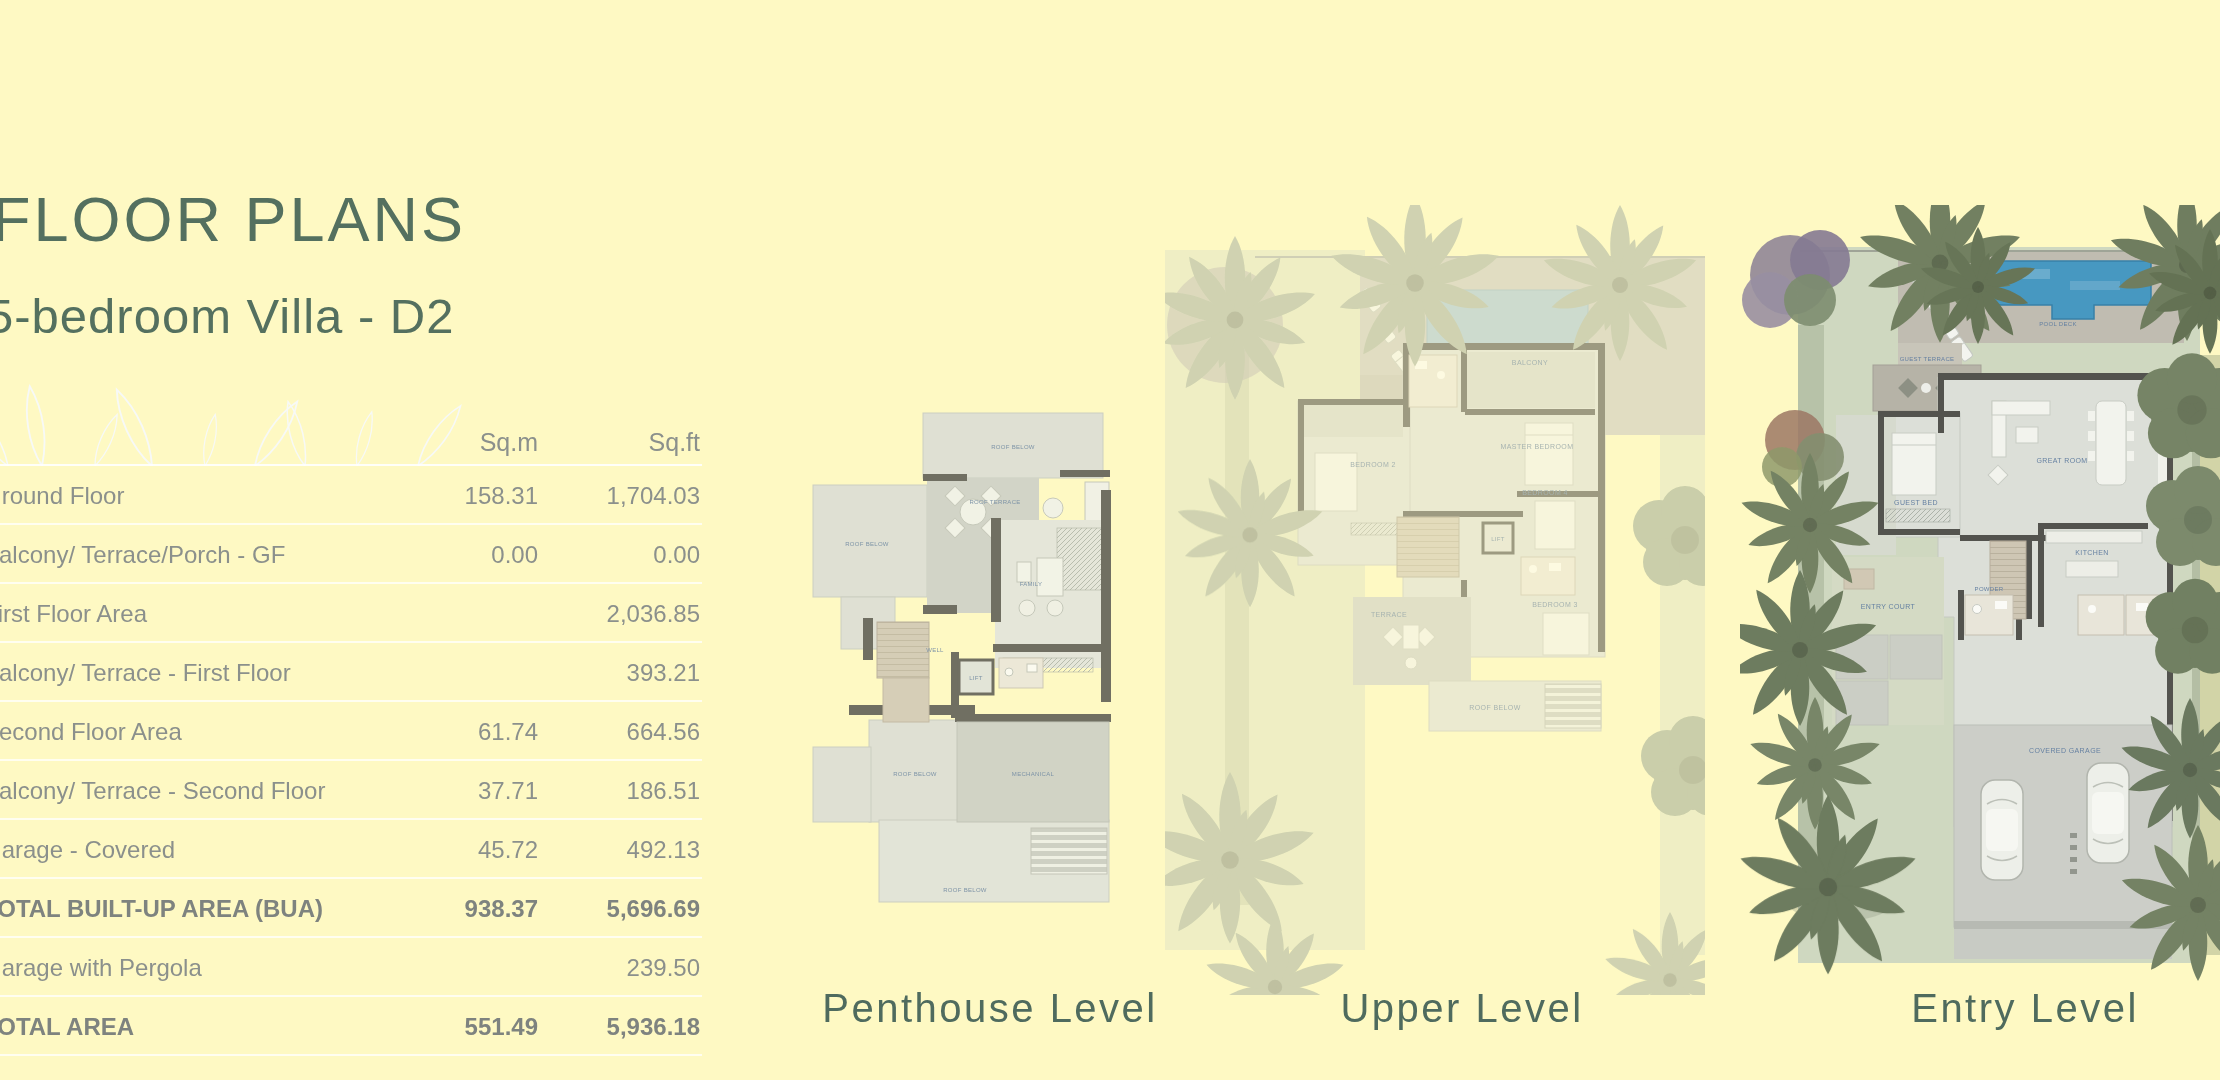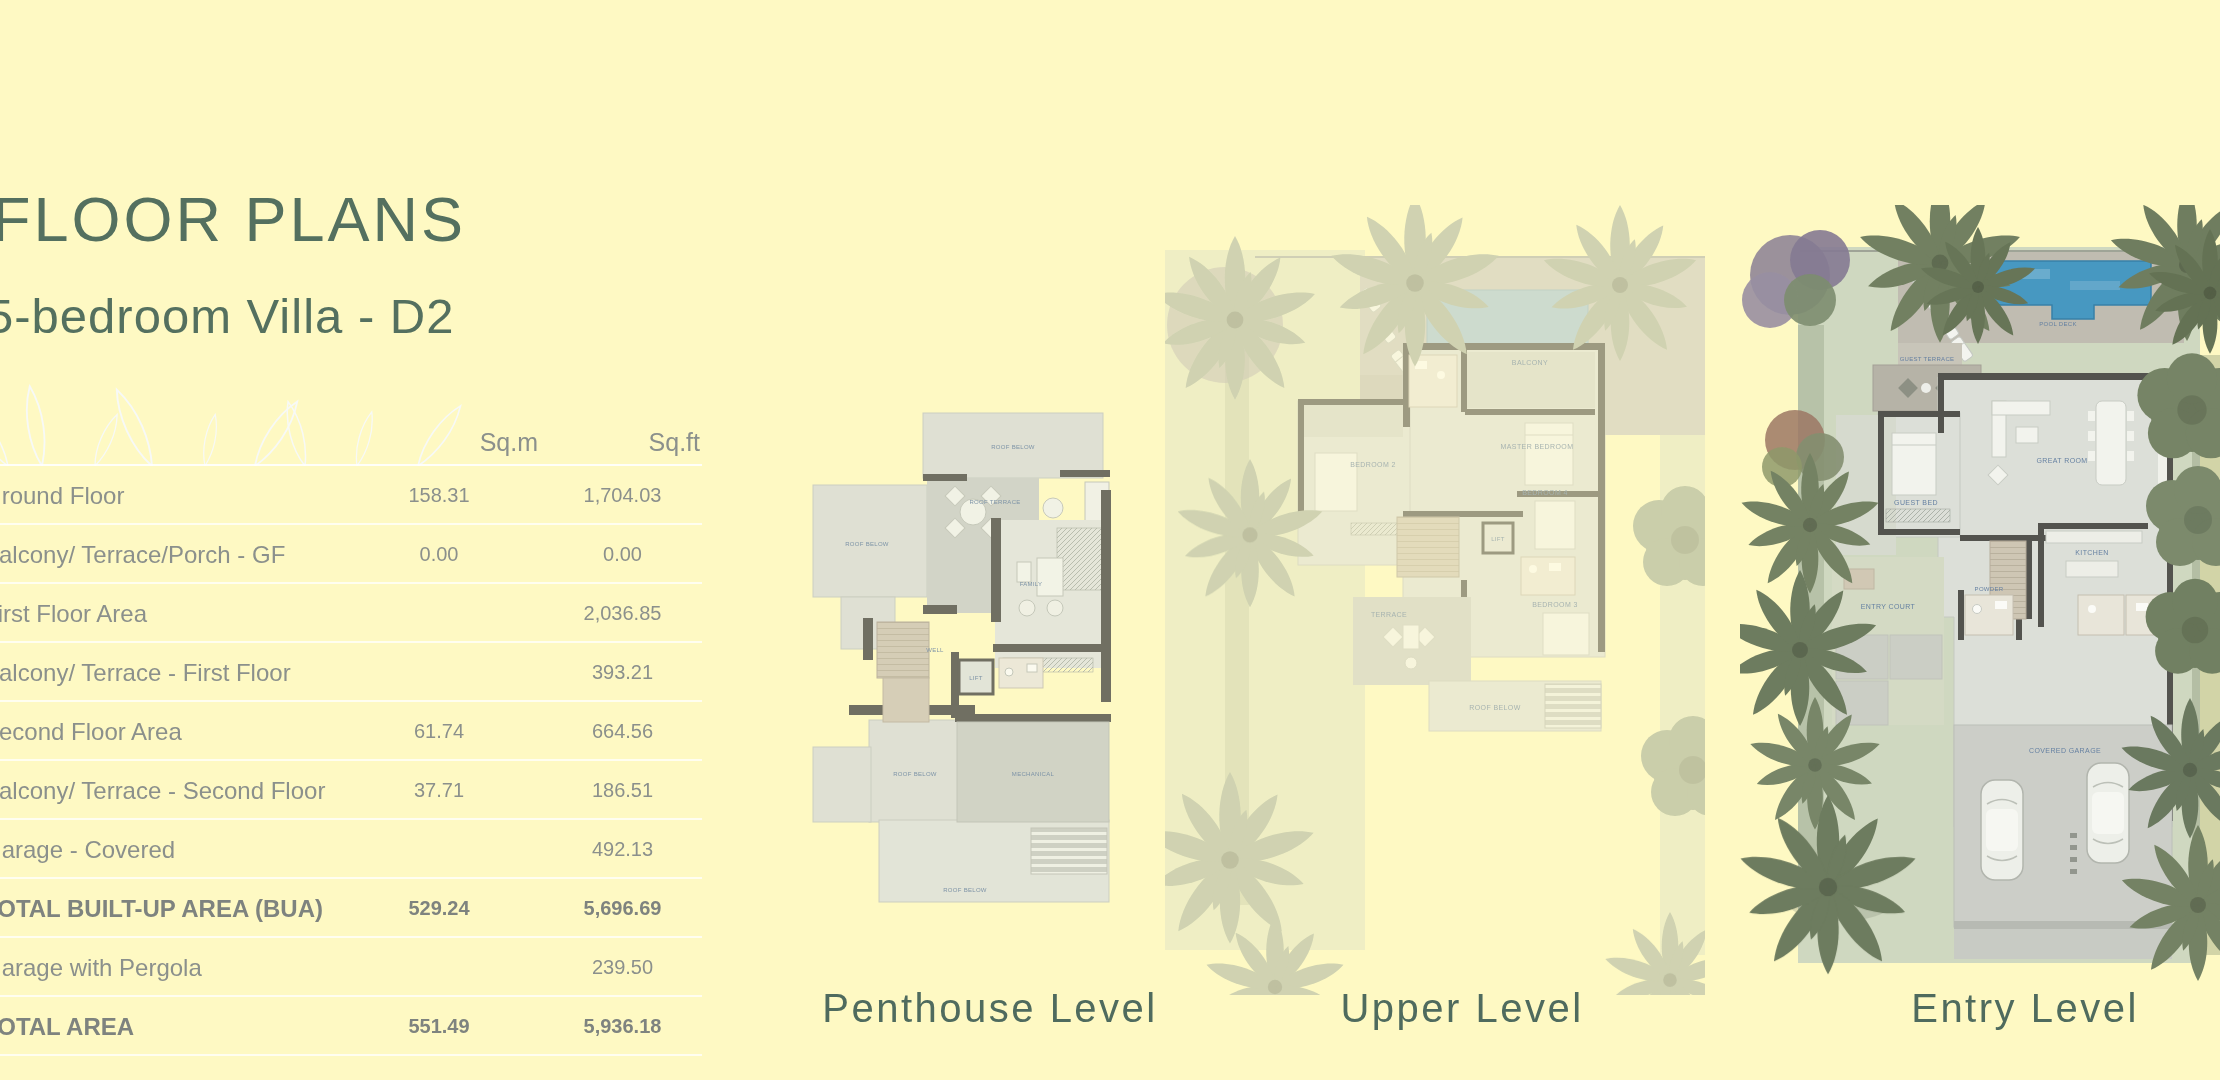--- a/index.html
+++ b/index.html
@@ -16,21 +16,21 @@
 
   .thead{position:absolute;left:0;top:420px;width:705px;height:44px;}
   .thead .col{position:absolute;top:0;height:44px;line-height:44px;font-size:25px;color:#8b908c;text-align:right;}
   .col-sqm{left:380px;width:158px;}
   .col-sqft{left:545px;width:155px;}
   .hdiv{position:absolute;left:0;top:464px;width:702px;height:2px;background:rgba(255,255,255,0.9);}
 
   .trow{position:absolute;left:0;width:705px;height:59px;}
   .tlabel{position:absolute;left:-17px;top:0;width:360px;height:59px;line-height:59px;
           font-size:24px;color:#8b908c;white-space:nowrap;}
-  .tnum{position:absolute;top:0;height:59px;line-height:59px;font-size:20px;color:#8b908c;text-align:center;}
+  .tnum{position:absolute;top:0;height:59px;line-height:59px;font-size:24px;color:#8b908c;text-align:right;}
   .sqm{left:340px;width:198px;}
   .sqft{left:545px;width:155px;}
   .rdiv{position:absolute;left:0;bottom:0;width:702px;height:2px;background:rgba(255,255,255,0.75);}
   .trow.bold .tlabel,.trow.bold .tnum{font-weight:700;color:#7e837f;}
   .trow:last-of-type .rdiv{width:688px;}
 
   .plan{position:absolute;}
   .caption{position:absolute;top:986px;transform:translateX(-50%);font-size:40px;
            letter-spacing:2.5px;color:#4f6b5e;white-space:nowrap;}
   .rl{fill:#5d7aa0;font-size:7px;letter-spacing:.4px;text-anchor:middle;
@@ -149,26 +149,27 @@
     <div class="rdiv"></div>
   </div>
   <div class="trow" style="top:761px">
     <div class="tlabel">Balcony/ Terrace - Second Floor</div>
     <div class="tnum sqm">37.71</div>
     <div class="tnum sqft">186.51</div>
     <div class="rdiv"></div>
   </div>
   <div class="trow" style="top:820px">
     <div class="tlabel">Garage - Covered</div>
+    <div class="tnum sqm">45.72</div>
     <div class="tnum sqft">492.13</div>
     <div class="rdiv"></div>
   </div>
   <div class="trow bold" style="top:879px">
     <div class="tlabel">TOTAL BUILT-UP AREA (BUA)</div>
-    <div class="tnum sqm">529.24</div>
+    <div class="tnum sqm">938.37</div>
     <div class="tnum sqft">5,696.69</div>
     <div class="rdiv"></div>
   </div>
   <div class="trow" style="top:938px">
     <div class="tlabel">Garage with Pergola</div>
     <div class="tnum sqft">239.50</div>
     <div class="rdiv"></div>
   </div>
   <div class="trow bold" style="top:997px">
     <div class="tlabel">TOTAL AREA</div>

